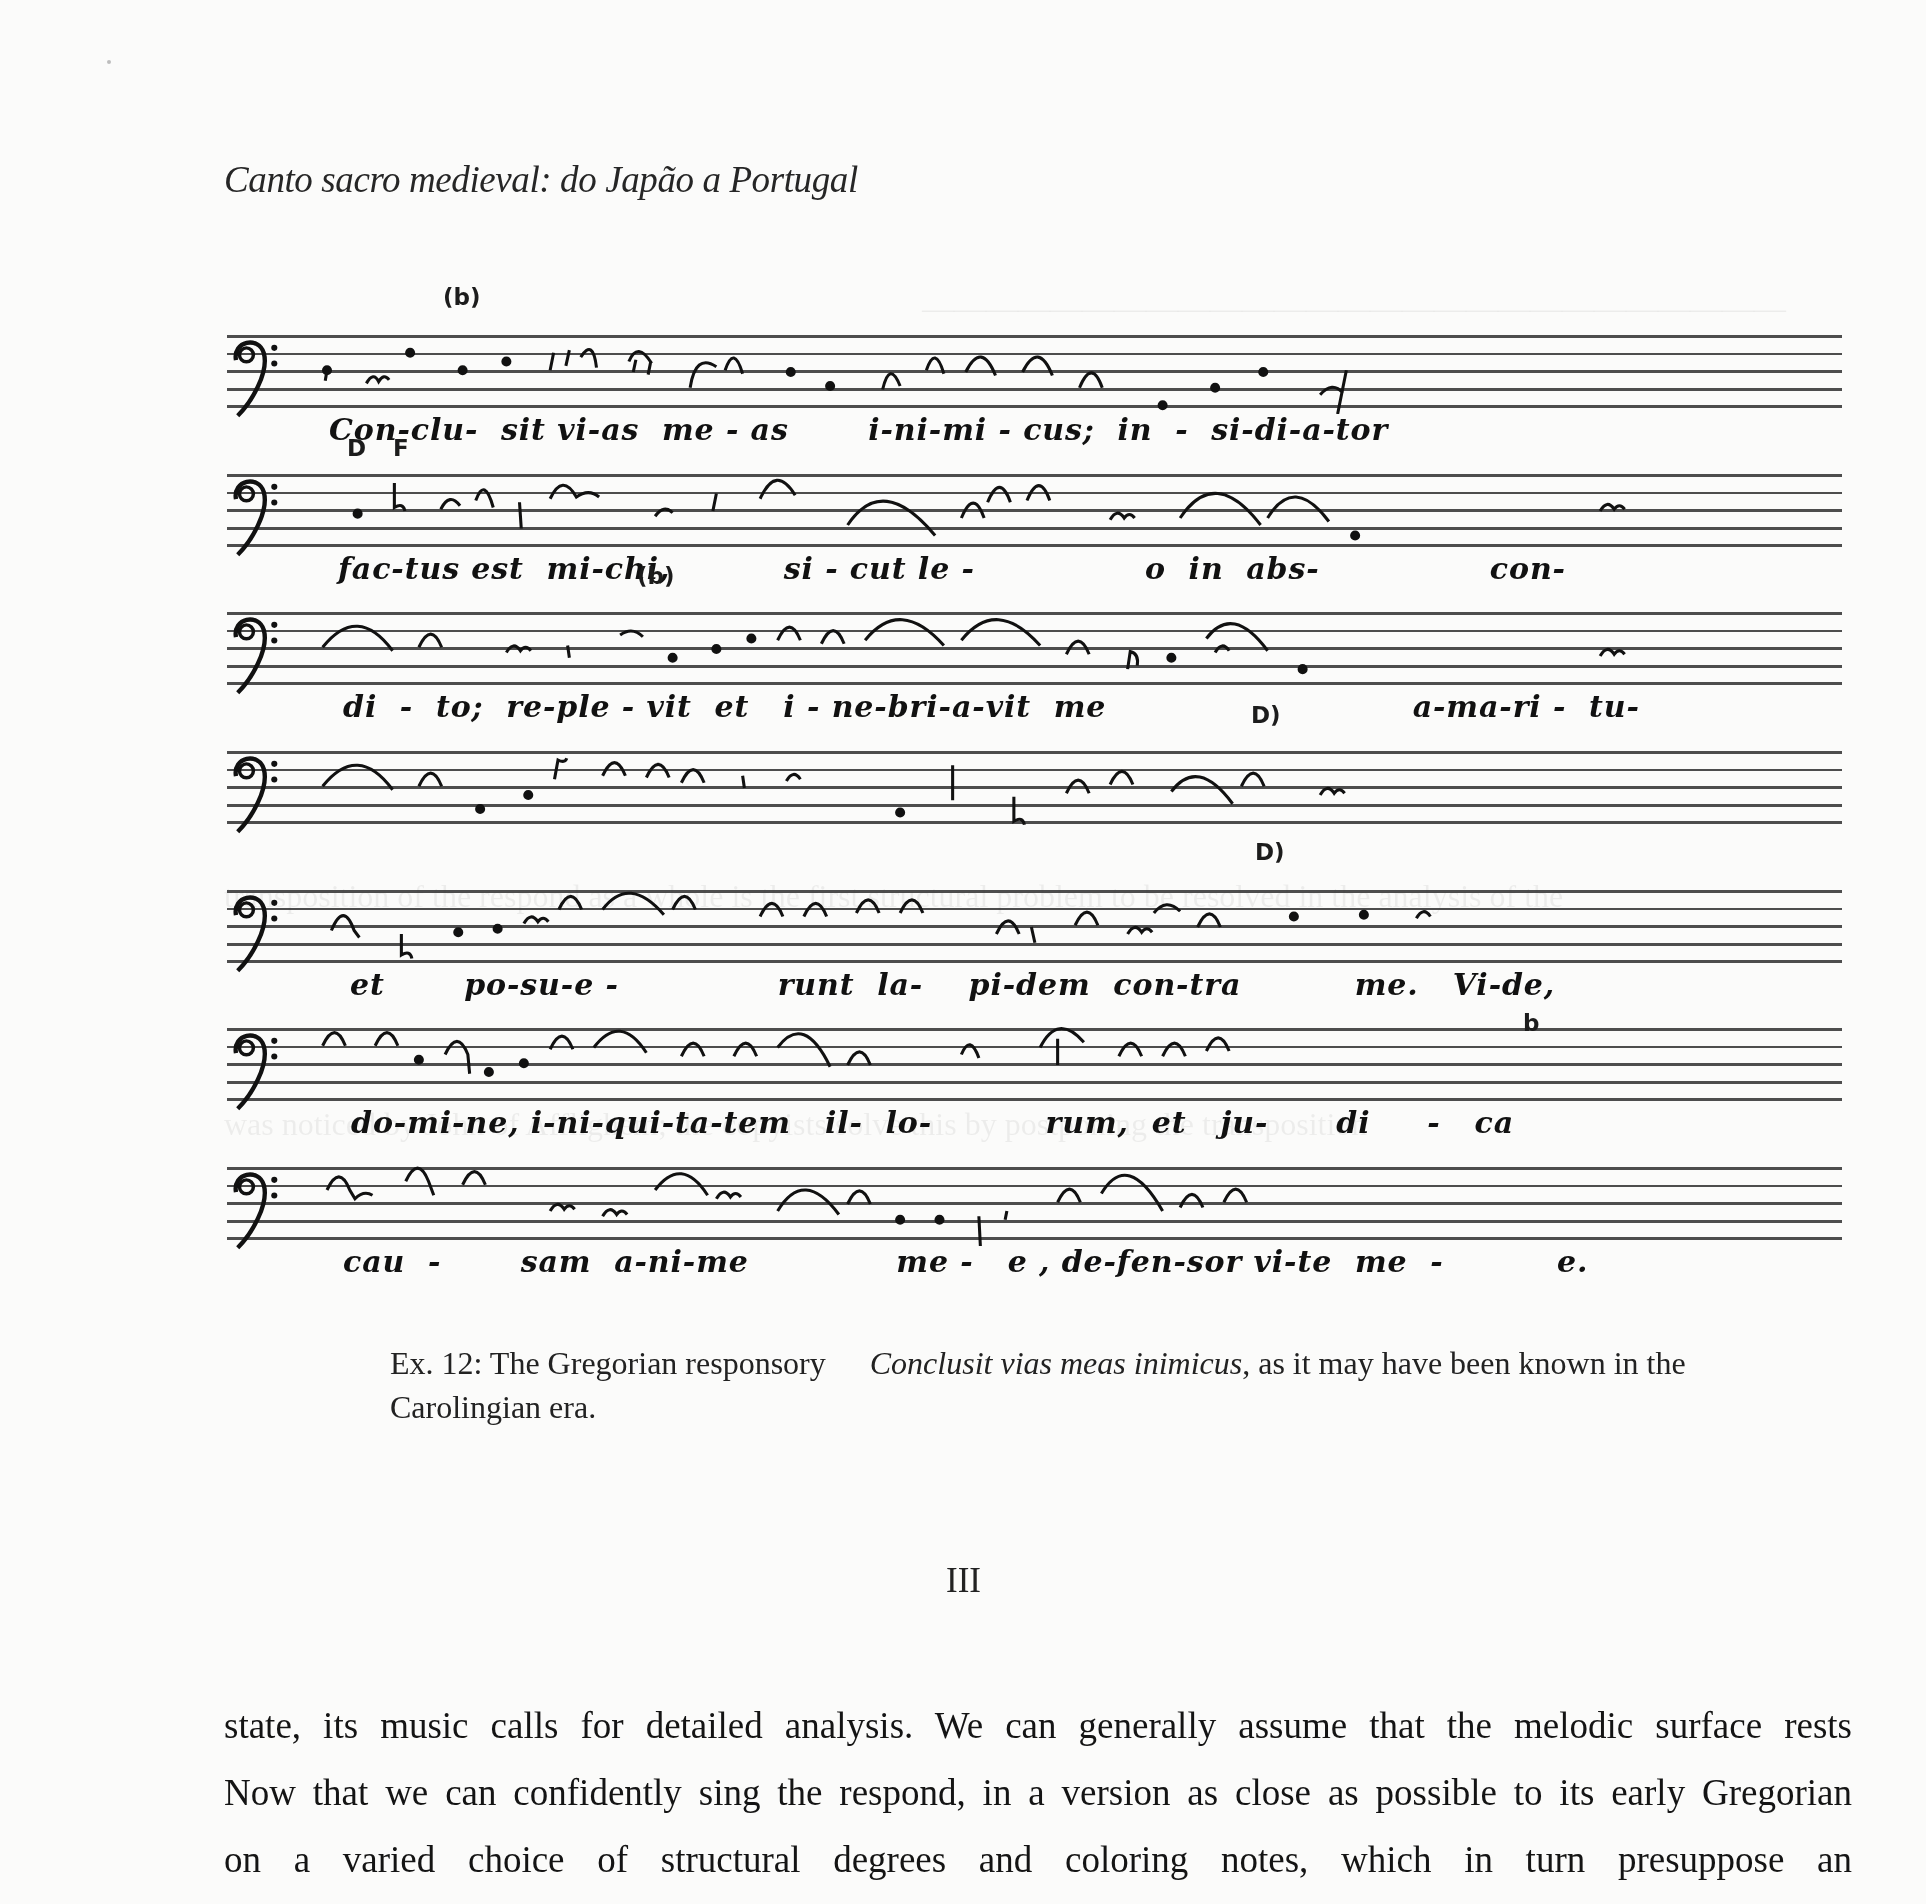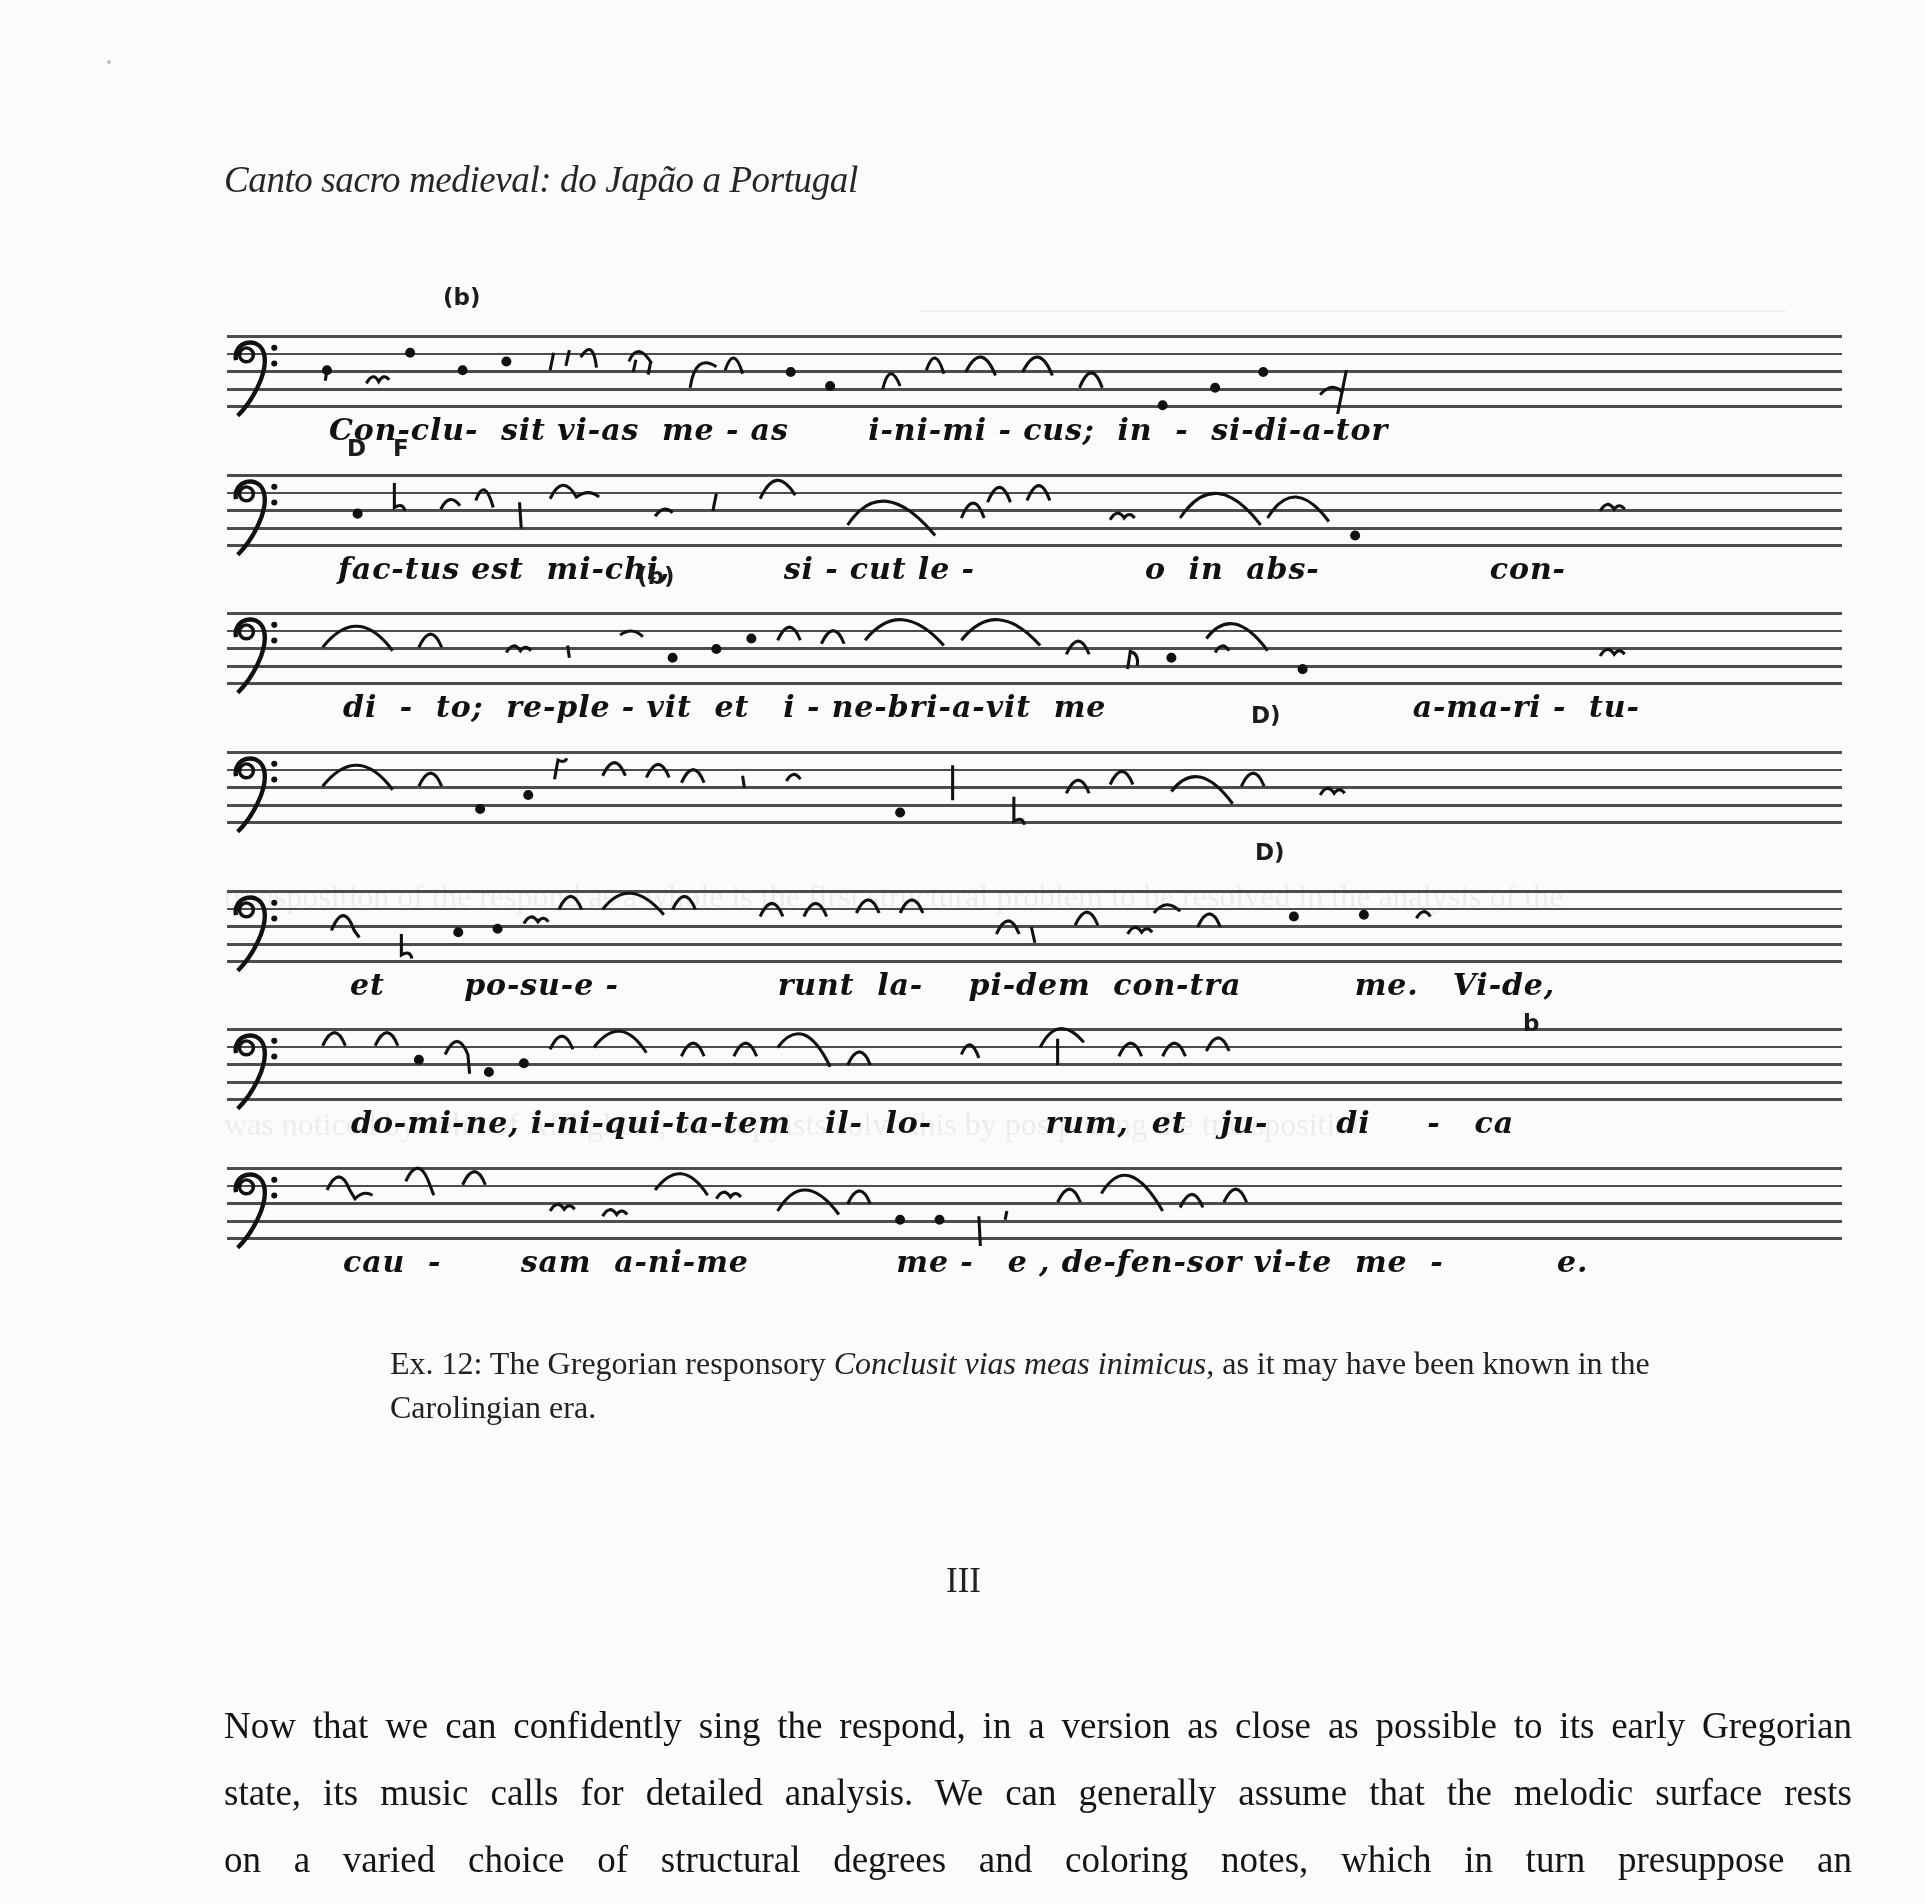--- a/index.html
+++ b/index.html
@@ -46,21 +46,21 @@
     font-family: "DejaVu Serif", serif; font-style: italic; font-weight: bold;
     font-size: 30px; color: #111; white-space: pre; letter-spacing: 0.9px; text-align: right;
   }
   .neumes {
     position: absolute; left: 61px; top: -26px; width: 1554px; height: 105px;
   }
   .caption {
     position: absolute; left: 390px; top: 1341px; width: 1334px;
     font-size: 32px; line-height: 44px; color: #222;
   }
-  .caption i { font-style: italic; }
+  .caption i { font-style: italic; margin-left: 36px; }
   .section-num {
     position: absolute; left: 0; width: 1927px; top: 1561px; text-align: center;
     font-size: 35px; color: #222;
   }
   .body-text {
     position: absolute; left: 224px; top: 1692px; width: 1628px;
     font-size: 37px; line-height: 67px; text-align: justify; color: #141414;
   }
   .body-text p { margin: 0; text-align-last: justify; }
 </style>
@@ -297,18 +297,18 @@
       </svg>
     <div class="lyric" style="left:119px">cau  -       sam  a-ni-me             me -   e , de-fen-sor vi-te  me  -          e.</div>
   </div>
 </div>
 
 <div class="caption"><span>Ex. 12: The Gregorian responsory </span><i>Conclusit vias meas inimicus</i><span>, as it may have been known in the Carolingian era.</span></div>
 
 <div class="section-num">III</div>
 
 <div class="body-text">
+  <p>state, its music calls for detailed analysis. We can generally assume that the melodic surface rests</p>
   <p>Now that we can confidently sing the respond, in a version as close as possible to its early Gregorian</p>
-  <p>state, its music calls for detailed analysis. We can generally assume that the melodic surface rests</p>
   <p>on a varied choice of structural degrees and coloring notes, which in turn presuppose an</p>
   <p style="opacity:0.9">underlying scale and hierarchy of pitches; the surface must be read against this background.</p>
 </div>
 
 
 </body></html>

